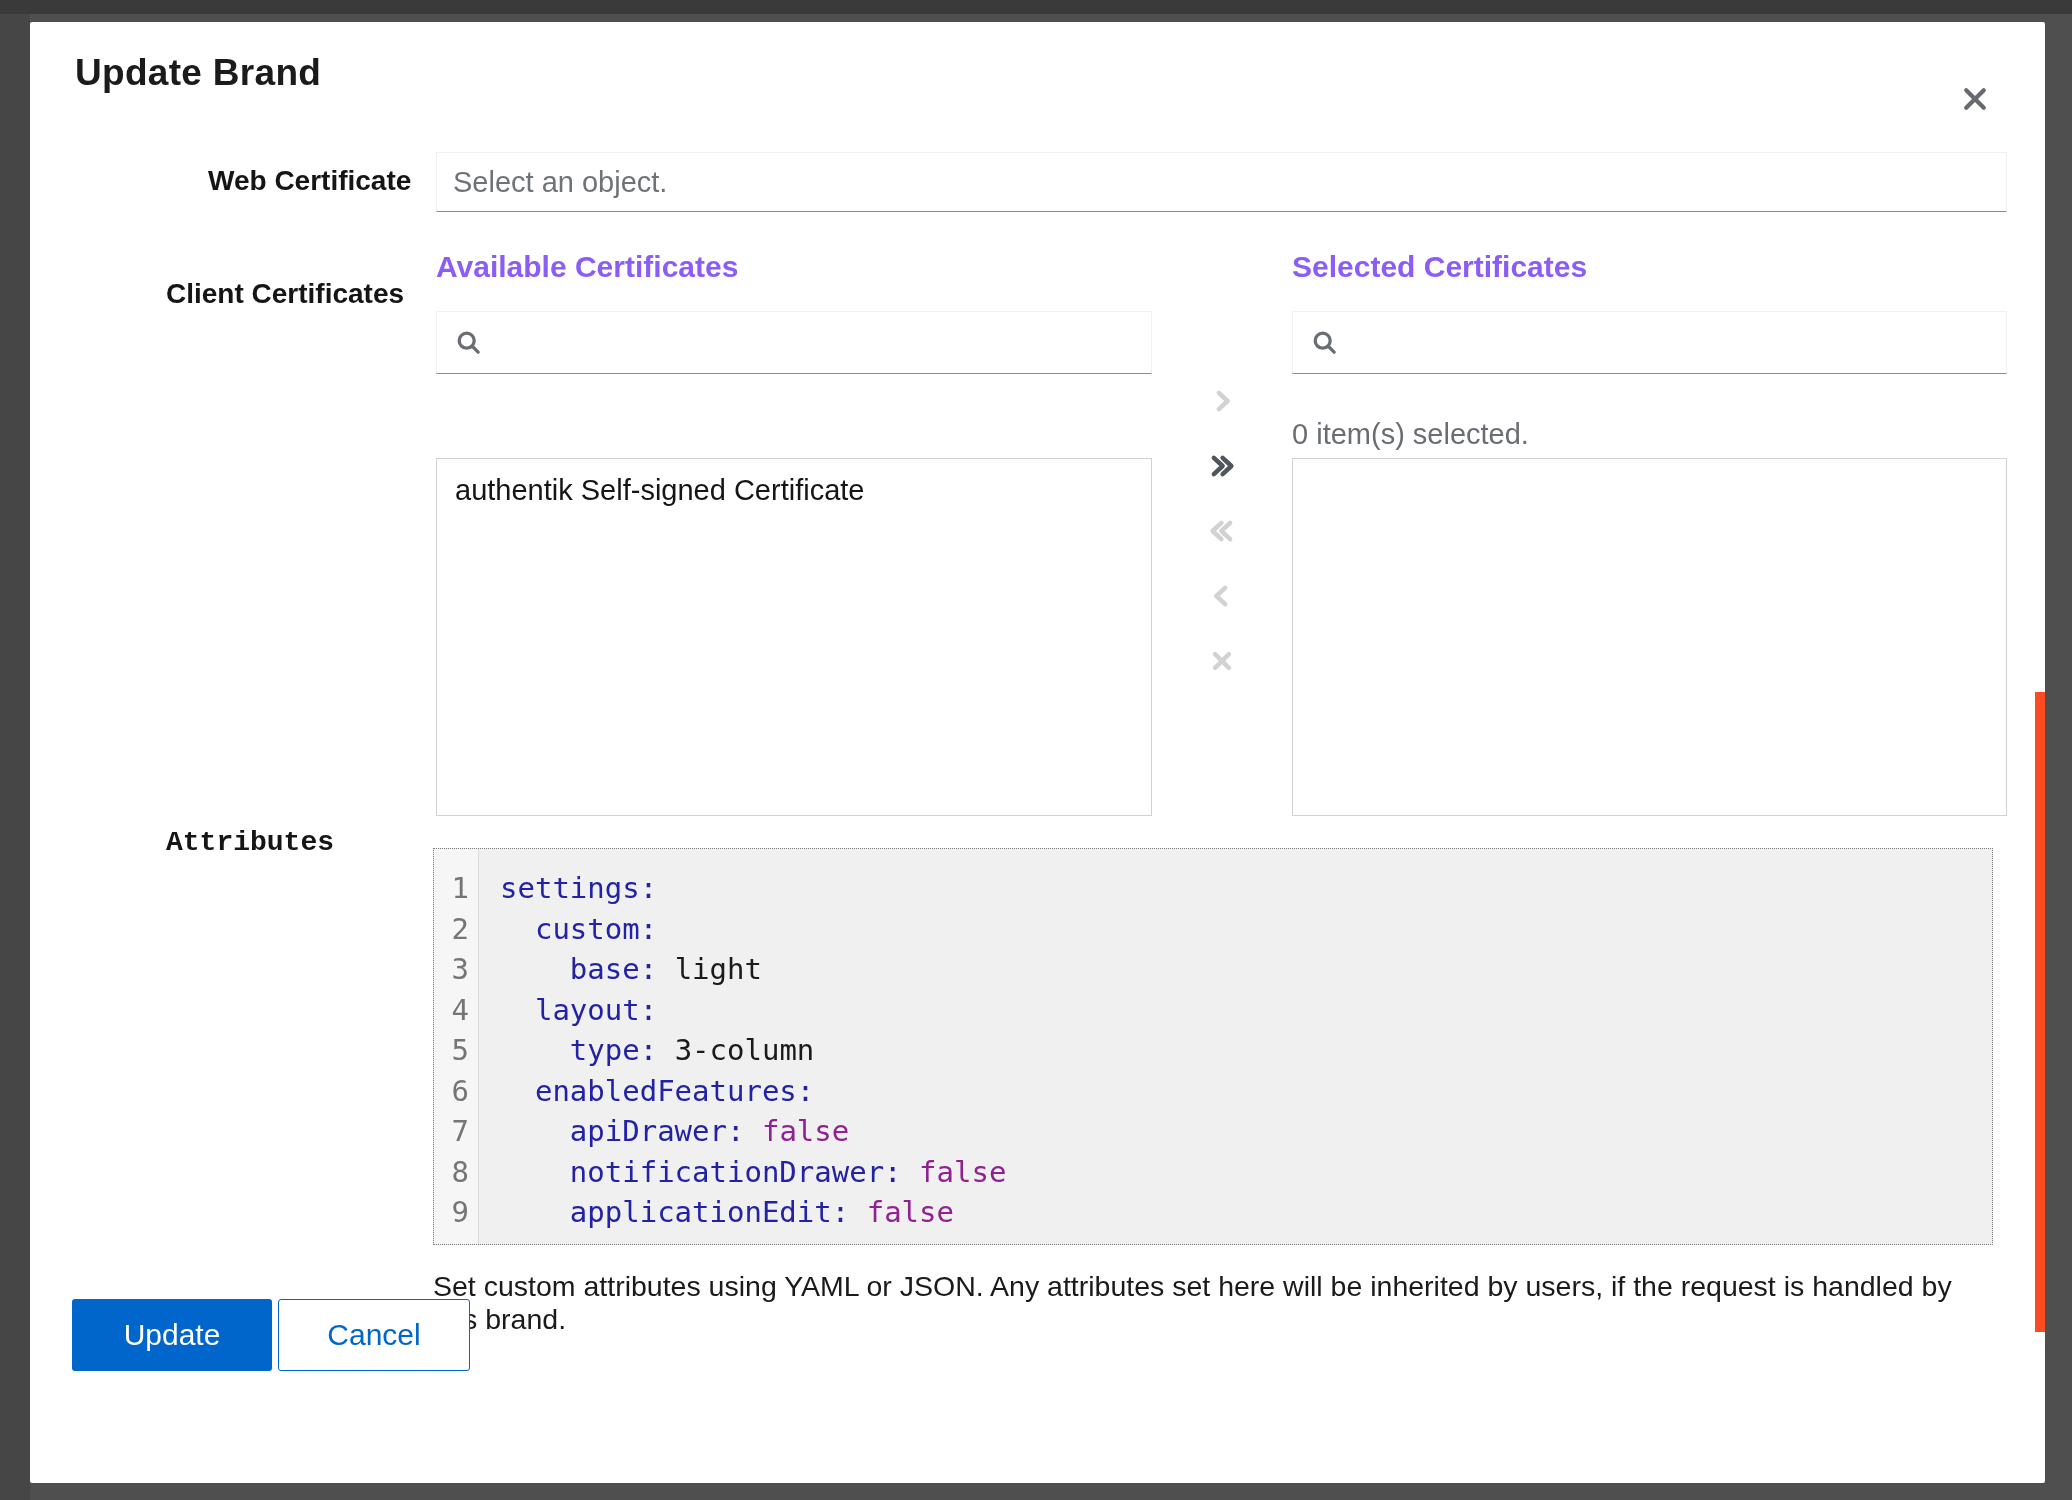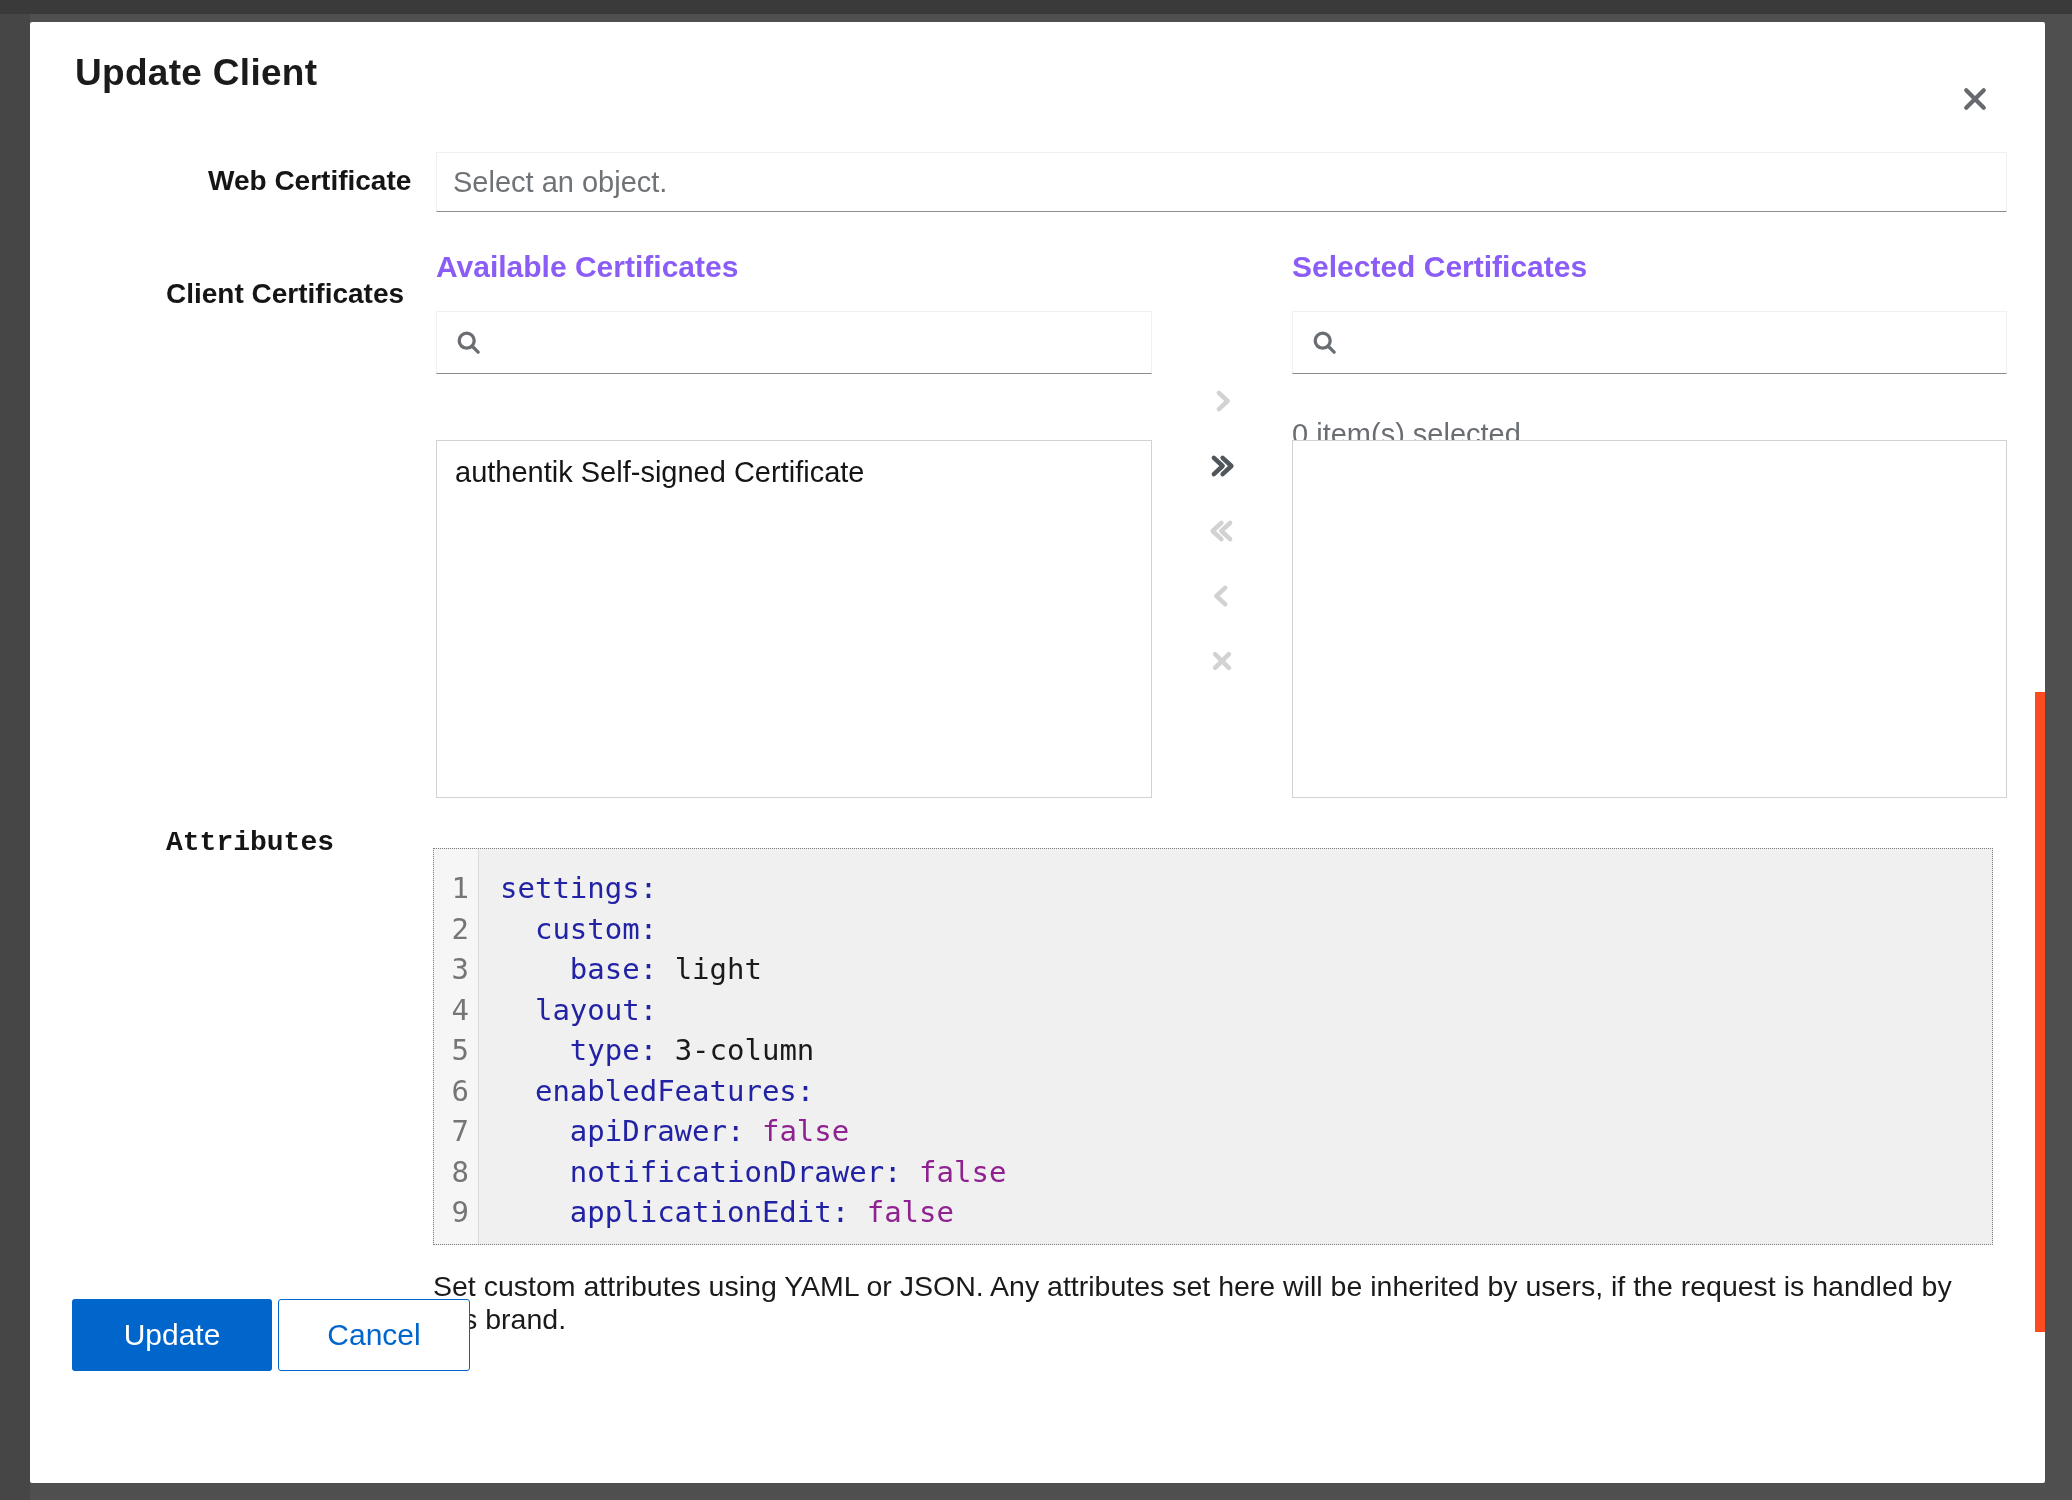--- a/index.html
+++ b/index.html
@@ -64,21 +64,21 @@
     flex:1;height:100%;border:none;outline:none;background:transparent;
     font-size:29px;color:#151515;font-family:inherit;min-width:0;
   }
 
   .status-text{
     position:absolute;left:1262px;top:396px;
     font-size:29px;color:#6a6e73;text-align:center;
   }
 
   .listbox{
-    position:absolute;top:418px;height:358px;box-sizing:border-box;
+    position:absolute;top:436px;height:358px;box-sizing:border-box;
     background:#fff;border:1px solid #d2d2d2;overflow:hidden;
   }
   .list-avail{left:406px;width:716px;}
   .list-sel{left:1262px;width:715px;}
   .list-item{
     font-size:29px;color:#151515;padding:15px 18px;cursor:pointer;
   }
 
   .xfer{
     position:absolute;left:1159px;top:358px;width:66px;
@@ -136,21 +136,21 @@
   }
 </style>
 </head>
 <body>
 
 <div class="backdrop-top"></div>
 <div class="backdrop-left"></div>
 
 <div class="modal">
 
-  <h1 class="modal-title">Update Client</h1>
+  <h1 class="modal-title">Update Brand</h1>
 
   <button class="close-btn">
     <span>
       <svg viewBox="0 0 24 24" fill="none" stroke="currentColor" stroke-width="3.4" stroke-linecap="round">
         <path d="M5 5 L19 19"></path>
           <path d="M19 5 L5 19"></path>
       </svg>
     </span>
   </button>
 

